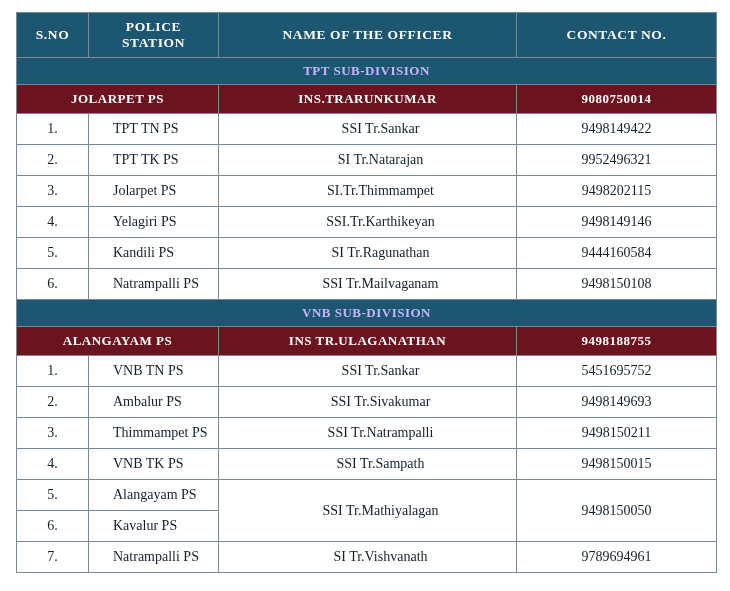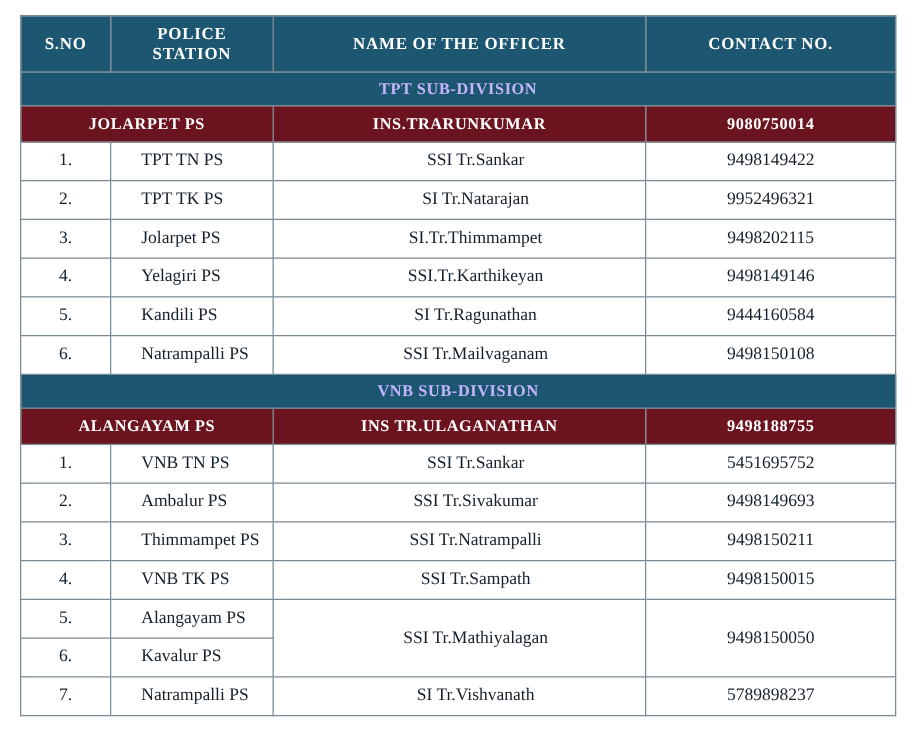--- a/index.html
+++ b/index.html
@@ -217,19 +217,19 @@
         <td class="con" rowspan="2">9498150050</td>
       </tr>
       <tr class="data">
         <td class="sno">6.</td>
         <td class="ps">Kavalur PS</td>
       </tr>
       <tr class="data">
         <td class="sno">7.</td>
         <td class="ps">Natrampalli PS</td>
         <td class="off">SI Tr.Vishvanath</td>
-        <td class="con">5789898237</td>
+        <td class="con">9789694961</td>
       </tr>
 
     </tbody>
   </table>
 
 </div>
 
 </body></html>

